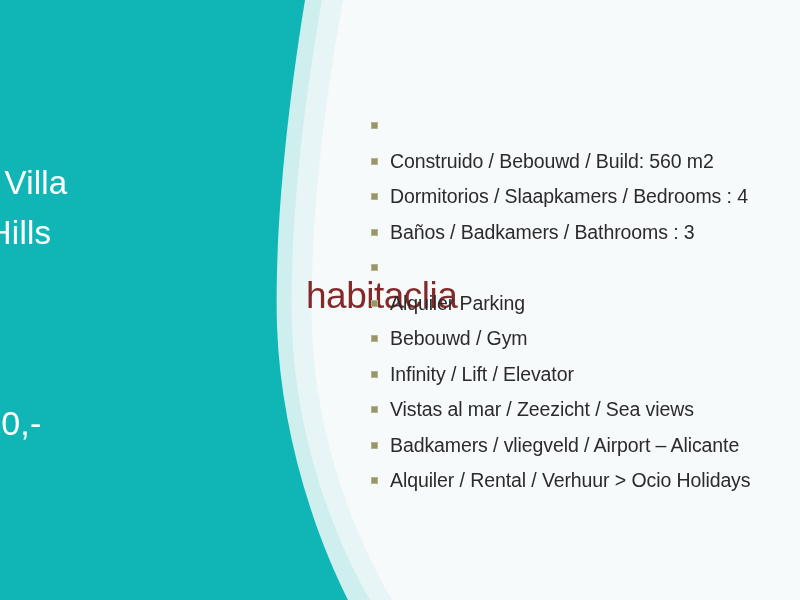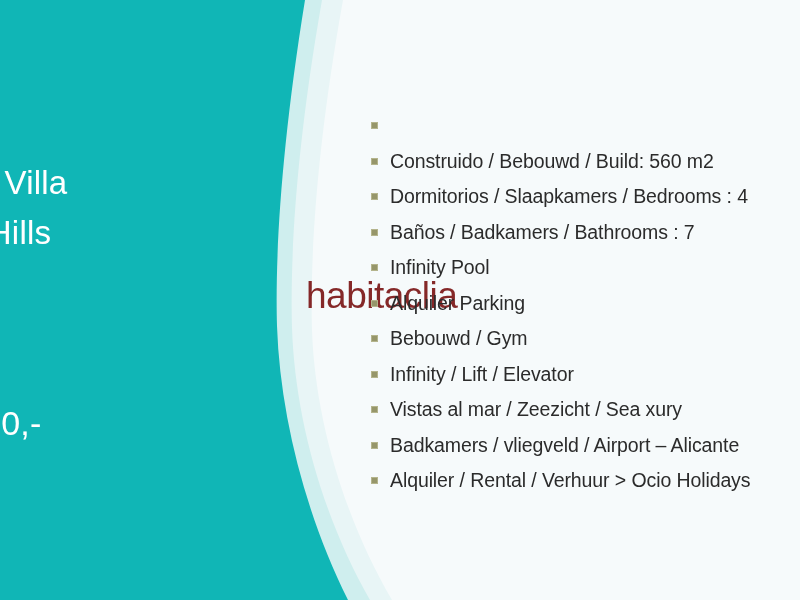--- a/index.html
+++ b/index.html
@@ -153,41 +153,40 @@
     <li>
       <span class="bullet"></span>
       <span class="txt">Construido / Bebouwd / Build: 560 m2</span>
     </li>
     <li>
       <span class="bullet"></span>
       <span class="txt">Dormitorios / Slaapkamers / Bedrooms : 4</span>
     </li>
     <li>
       <span class="bullet"></span>
-      <span class="txt">Baños / Badkamers / Bathrooms : 7</span>
+      <span class="txt">Baños / Badkamers / Bathrooms : 3</span>
     </li>
     <li>
       <span class="bullet"></span>
-      <span class="txt">Infinity Pool</span>
     </li>
     <li>
       <span class="bullet"></span>
       <span class="txt">Alquiler Parking</span>
     </li>
     <li>
       <span class="bullet"></span>
       <span class="txt">Bebouwd / Gym</span>
     </li>
     <li>
       <span class="bullet"></span>
       <span class="txt">Infinity / Lift / Elevator</span>
     </li>
     <li>
       <span class="bullet"></span>
-      <span class="txt">Vistas al  mar / Zeezicht / Sea xury</span>
+      <span class="txt">Vistas al  mar / Zeezicht / Sea views</span>
     </li>
     <li>
       <span class="bullet"></span>
       <span class="txt">Badkamers / vliegveld / Airport – Alicante</span>
     </li>
     <li>
       <span class="bullet"></span>
       <span class="txt">Alquiler / Rental / Verhuur &gt; Ocio Holidays</span>
     </li>
   </ul>

